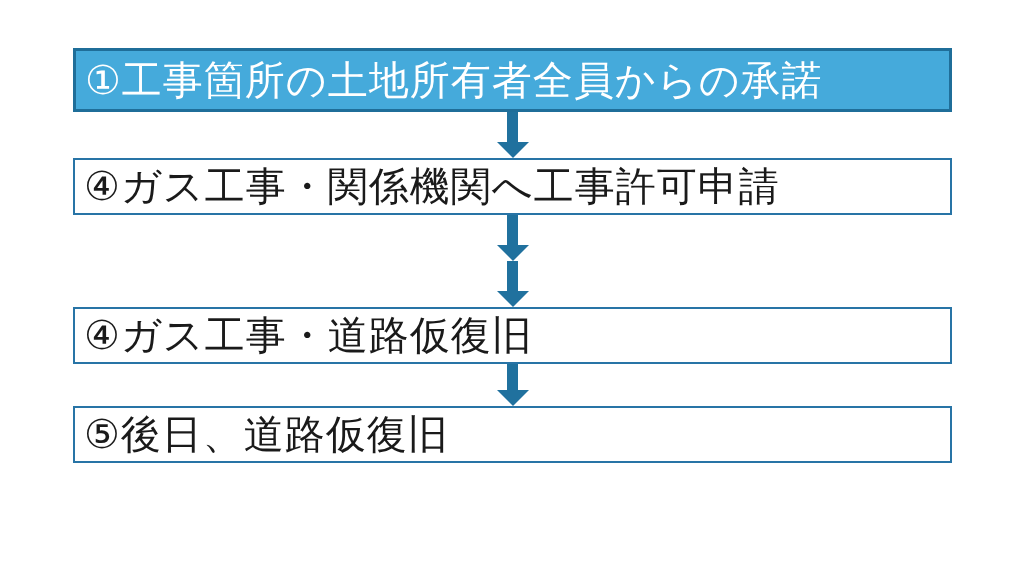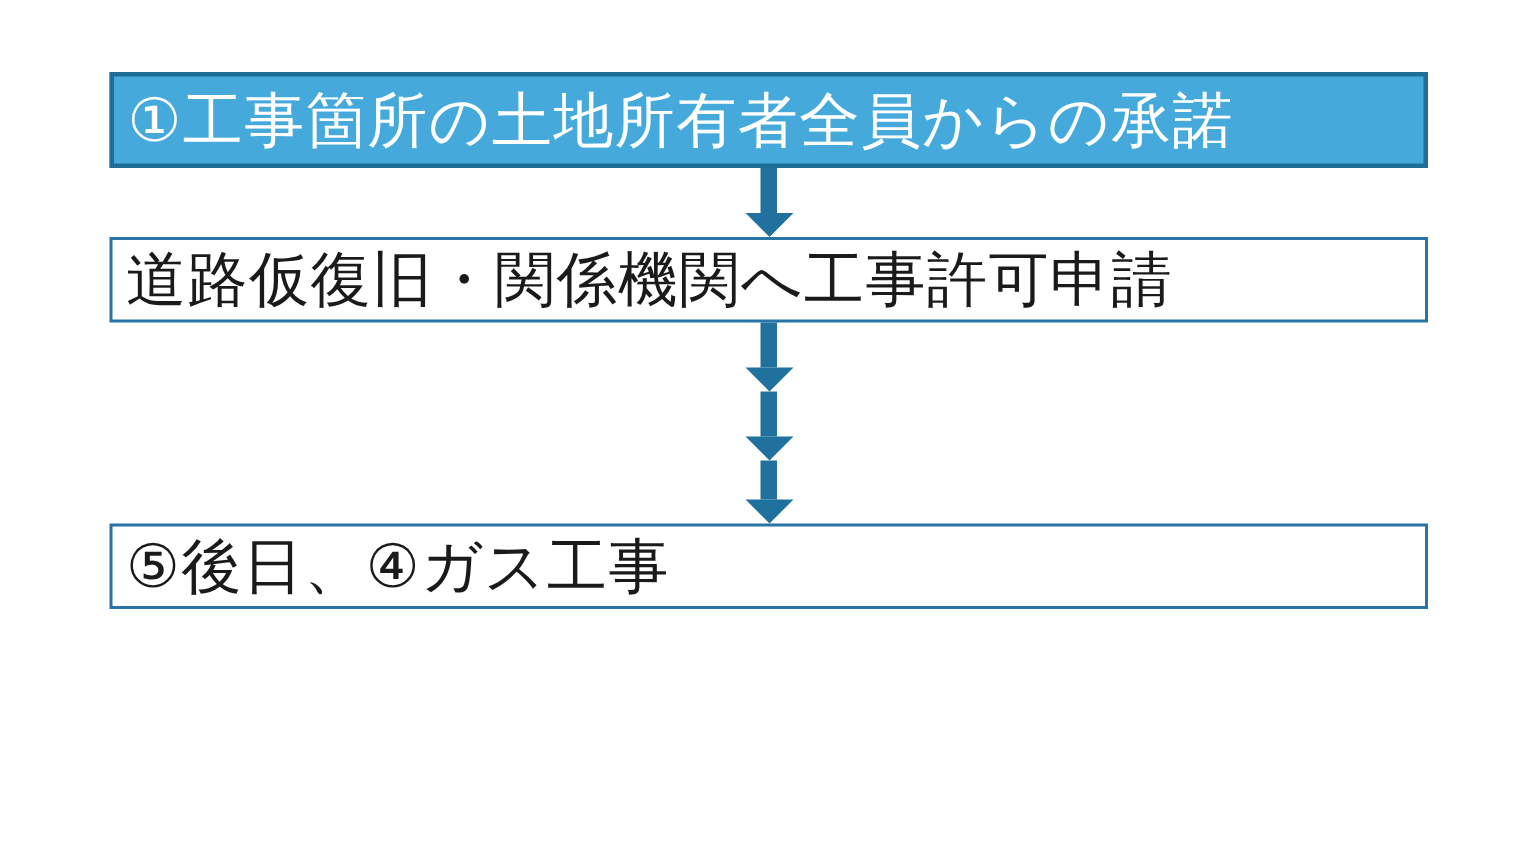--- a/index.html
+++ b/index.html
@@ -83,38 +83,41 @@
     <div class="step highlighted">
       <span>①工事箇所の土地所有者全員からの承諾</span>
     </div>
 
     <div class="arrow">
       <div class="arrow-stem"></div>
       <div class="arrow-head"></div>
     </div>
 
     <div class="step">
-      <span>道路仮復旧・関係機関へ工事許可申請</span>
+      <span>④ガス工事・関係機関へ工事許可申請</span>
     </div>
 
     <div class="arrow">
       <div class="arrow-stem"></div>
       <div class="arrow-head"></div>
     </div>
 
 
     <div class="arrow">
       <div class="arrow-stem"></div>
       <div class="arrow-head"></div>
     </div>
 
+    <div class="step">
+      <span>④ガス工事・道路仮復旧</span>
+    </div>
 
     <div class="arrow short">
       <div class="arrow-stem"></div>
       <div class="arrow-head"></div>
     </div>
 
     <div class="step">
-      <span>⑤後日、④ガス工事</span>
+      <span>⑤後日、道路仮復旧</span>
     </div>
 
   </div>
 </div>
 
 </body></html>

